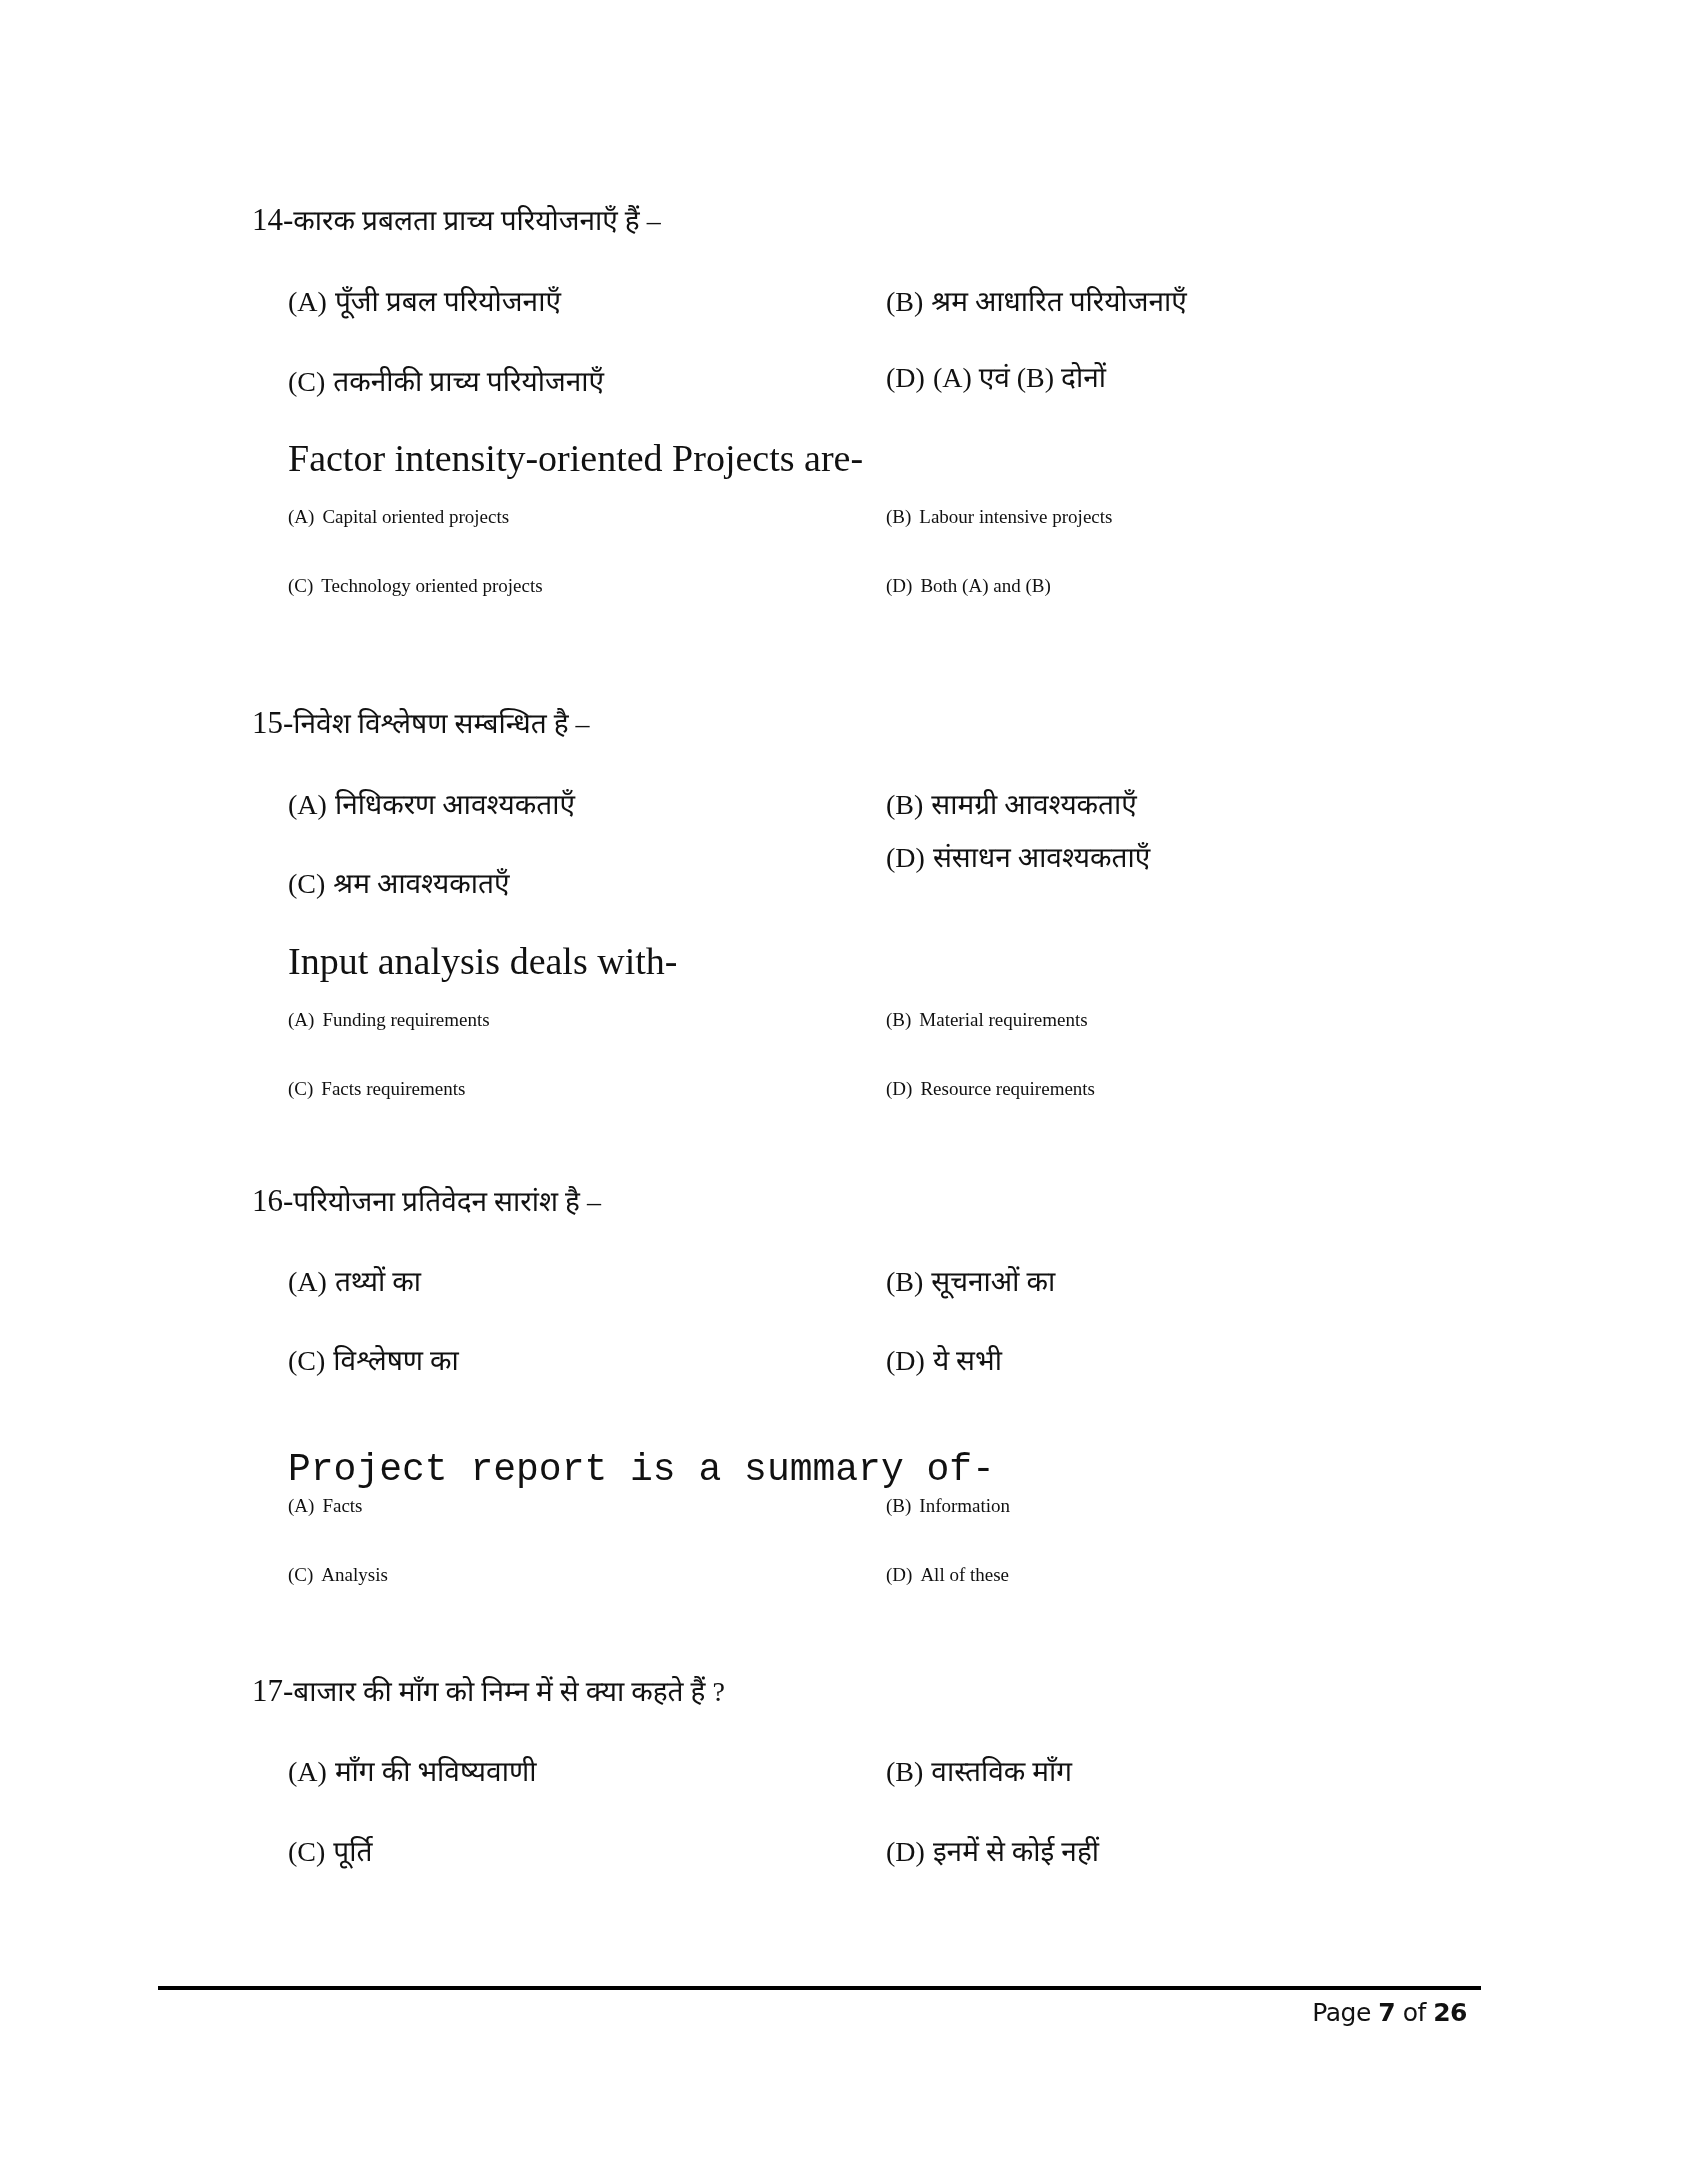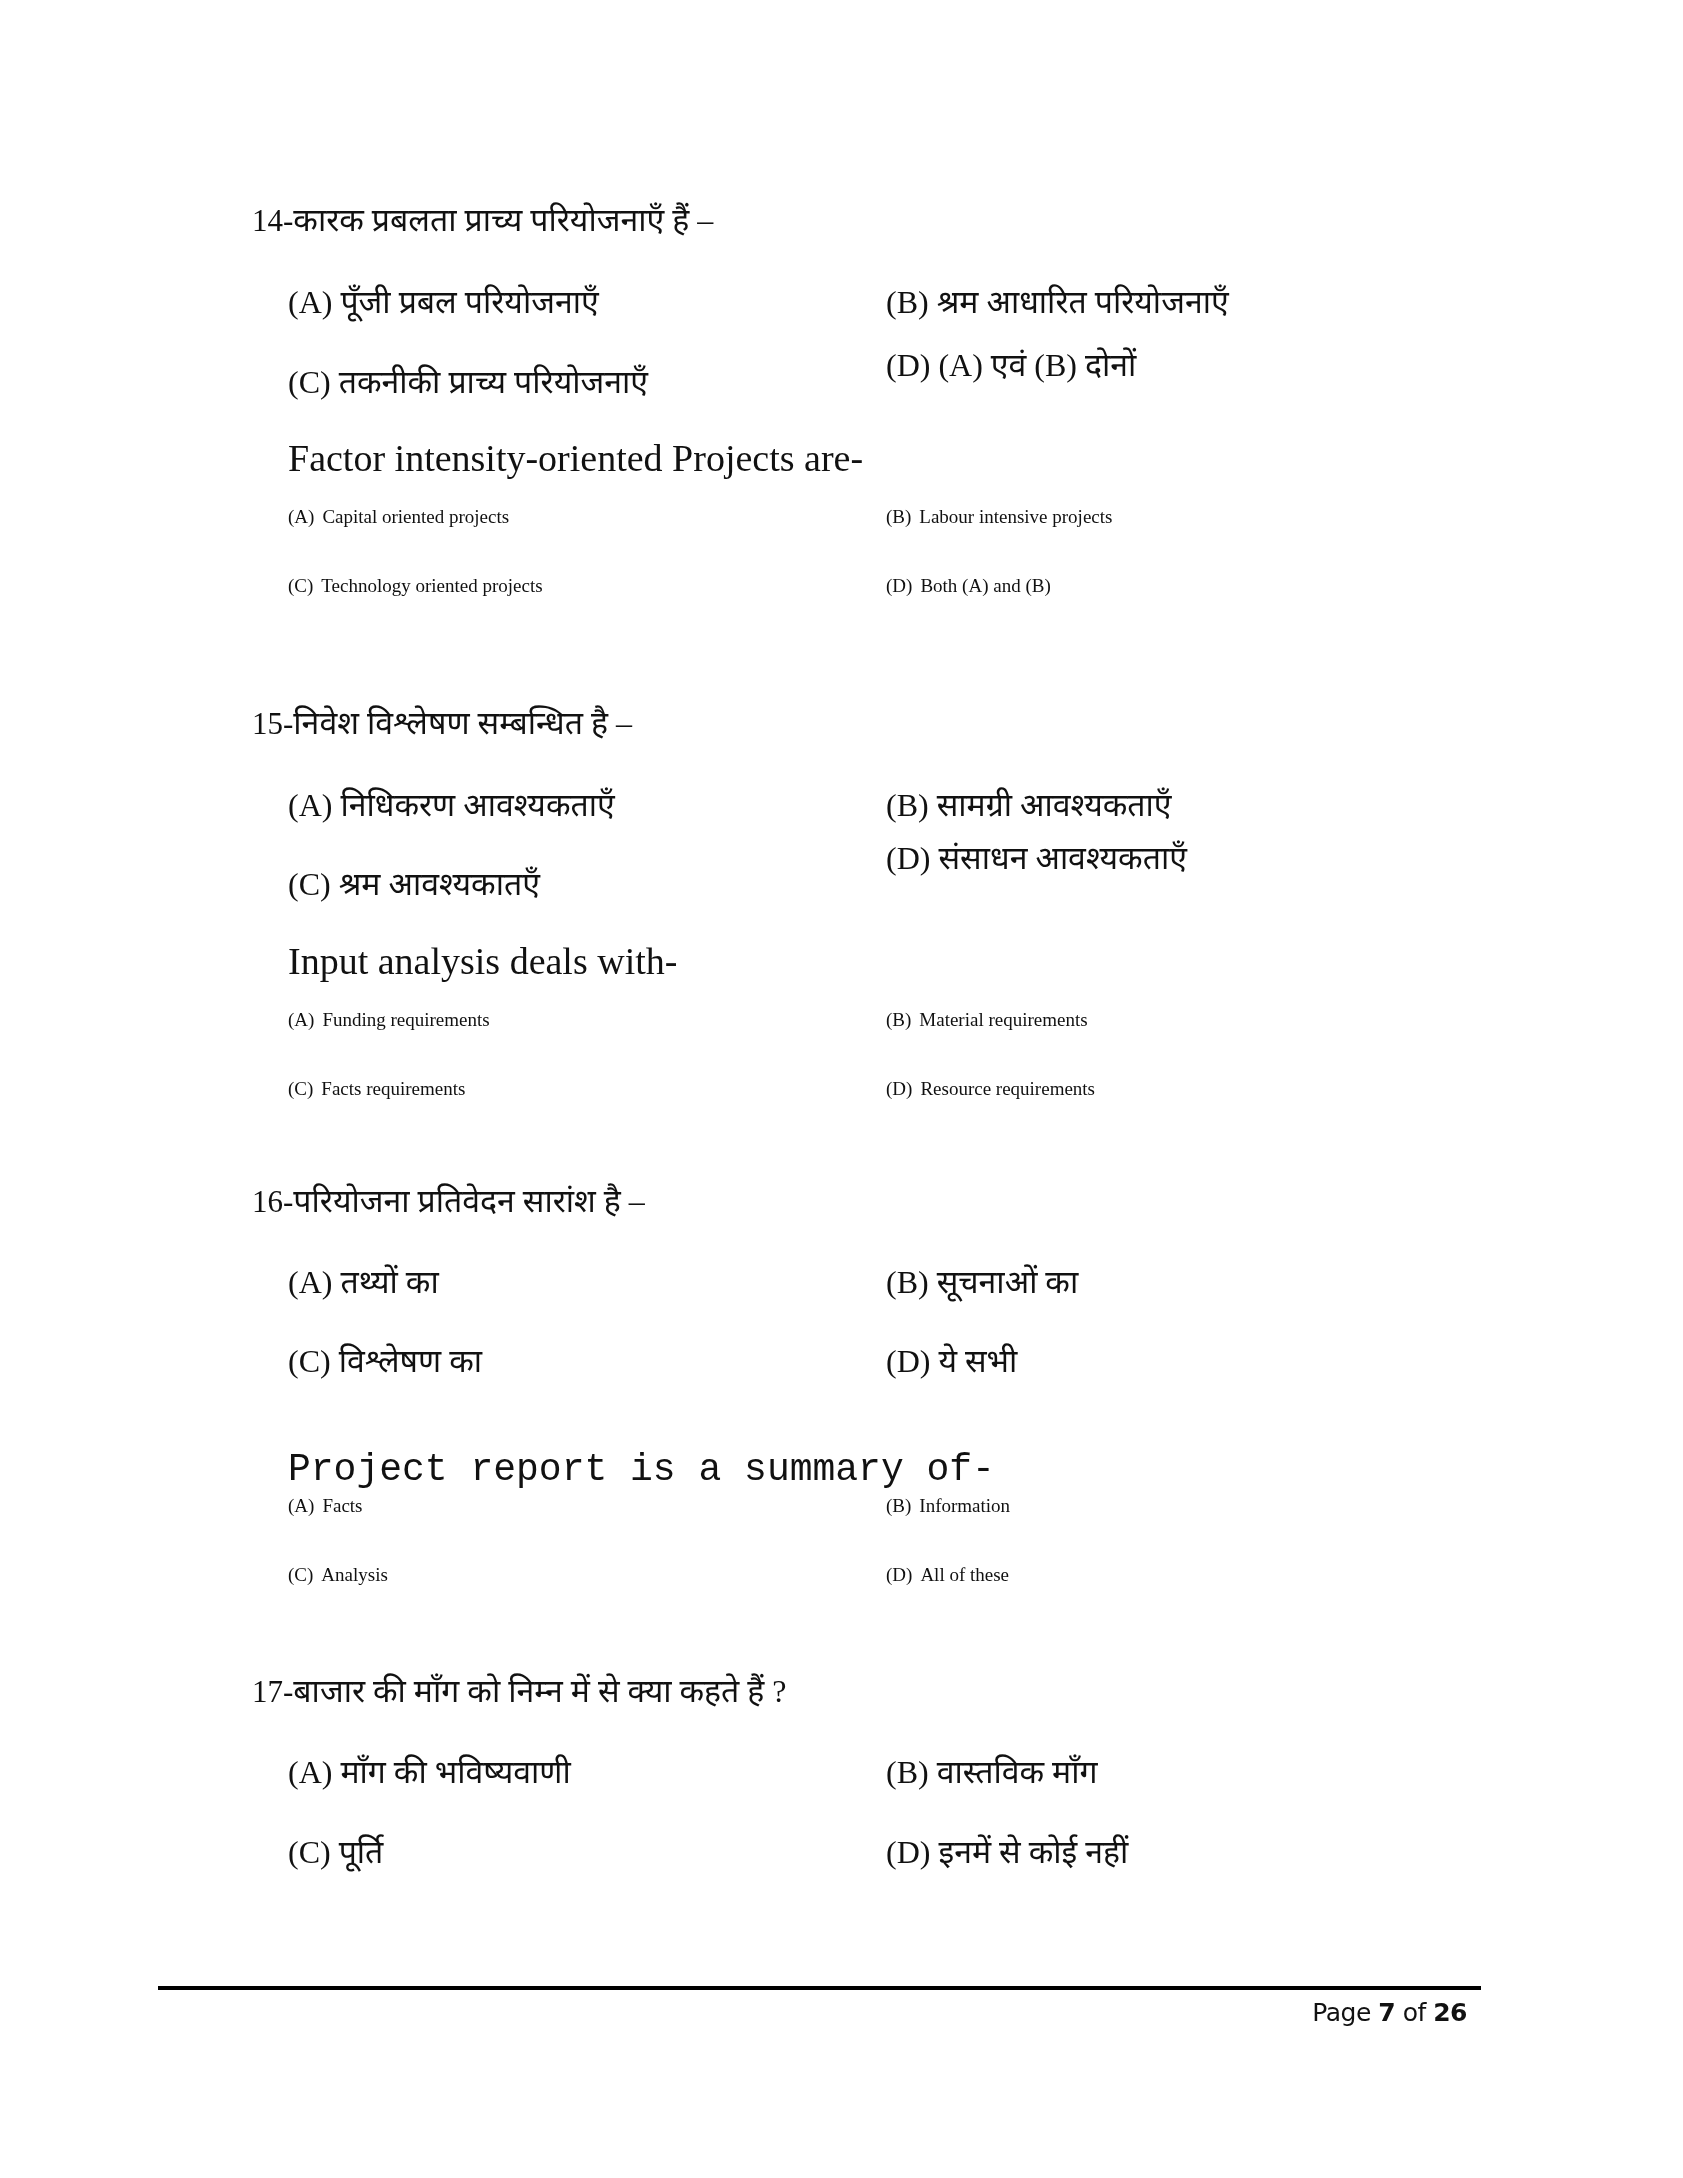--- a/index.html
+++ b/index.html
@@ -3,37 +3,37 @@
 <meta charset="utf-8">
 <style>
   html, body { margin:0; padding:0; background:#ffffff; }
   body { width:1683px; height:2178px; position:relative; overflow:hidden;
          font-family:"Liberation Serif","DejaVu Serif",serif; color:#111; }
   .q { position:absolute; left:252px; font-size:31px; line-height:40px; white-space:nowrap; }
   .en-stem { position:absolute; left:288px; font-size:38px; line-height:40px; white-space:nowrap; }
   .opt { position:absolute; font-size:19px; line-height:40px; white-space:nowrap; }
   .opt.left { left:288px; }
   .opt.right { left:886px; }
-  .hi { font-size:32px; }
+  .hi { font-size:28px; }
   .lbl { margin-right:8px; }
   .rule { position:absolute; left:158px; top:1986px; width:1323px; height:4px; background:#000; }
   .footer { position:absolute; right:216px; top:1996px; font-family:"DejaVu Sans","Liberation Sans",sans-serif;
             font-size:25px; line-height:34px; letter-spacing:-0.5px; }
   .footer b { font-weight:bold; }
 </style>
 </head>
 <body>
 
 <div class="q" style="top:200px;">
   <span>14-</span><span class="hi">कारक प्रबलता प्राच्य परियोजनाएँ हैं –</span>
 </div>
 <div class="opt left hi" style="top:282px;"><span class="lbl">(A)</span><span>पूँजी प्रबल परियोजनाएँ</span></div>
 <div class="opt right hi" style="top:282px;"><span class="lbl">(B)</span><span>श्रम आधारित परियोजनाएँ</span></div>
 <div class="opt left hi" style="top:362px;"><span class="lbl">(C)</span><span>तकनीकी प्राच्य परियोजनाएँ</span></div>
-<div class="opt right hi" style="top:345px;"><span class="lbl">(D)</span><span>(A) एवं (B) दोनों</span></div>
+<div class="opt right hi" style="top:358px;"><span class="lbl">(D)</span><span>(A) एवं (B) दोनों</span></div>
 <div class="en-stem" style="top:438px;">Factor intensity-oriented Projects are-</div>
 <div class="opt left" style="top:497px;"><span class="lbl">(A)</span><span>Capital oriented projects</span></div>
 <div class="opt right" style="top:497px;"><span class="lbl">(B)</span><span>Labour intensive projects</span></div>
 <div class="opt left" style="top:566px;"><span class="lbl">(C)</span><span>Technology oriented projects</span></div>
 <div class="opt right" style="top:566px;"><span class="lbl">(D)</span><span>Both (A) and (B)</span></div>
 
 <div class="q" style="top:703px;">
   <span>15-</span><span class="hi">निवेश विश्लेषण सम्बन्धित है –</span>
 </div>
 <div class="opt left hi" style="top:785px;"><span class="lbl">(A)</span><span>निधिकरण आवश्यकताएँ</span></div>

